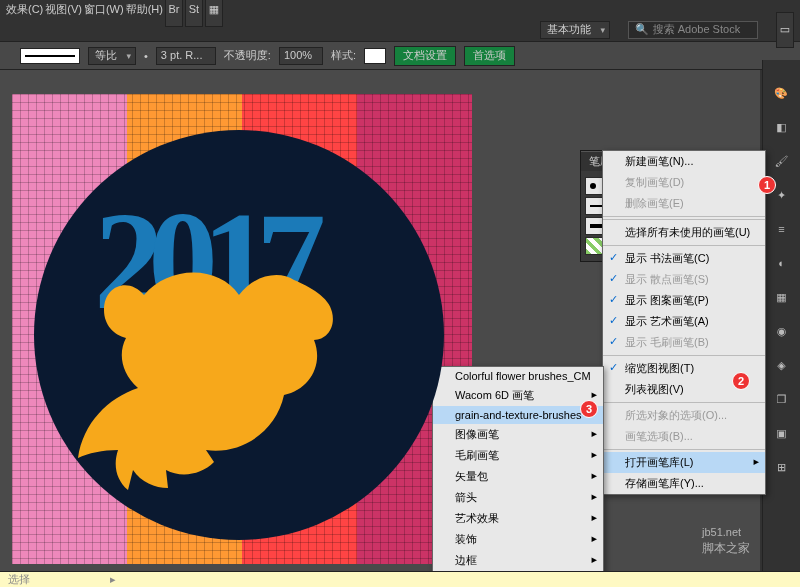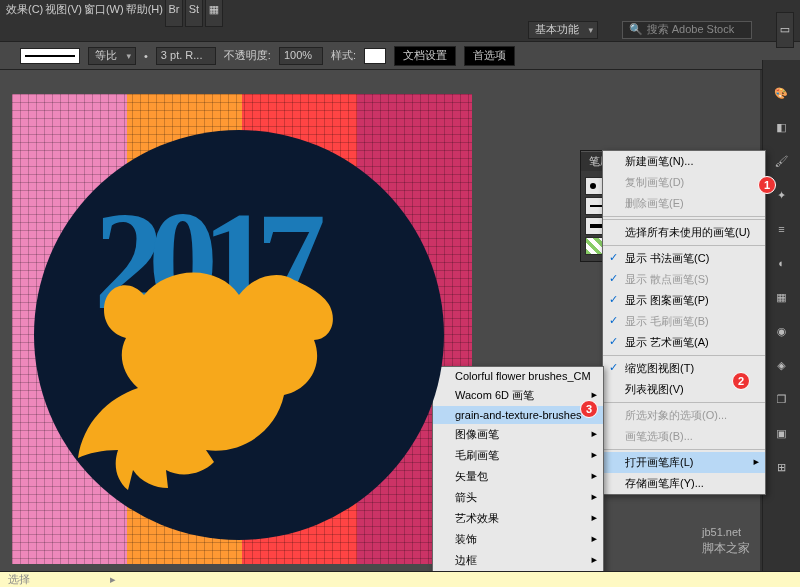--- a/index.html
+++ b/index.html
@@ -1,31 +1,31 @@
 <!DOCTYPE html>
 <html><head>
 <meta charset="utf-8">
 <style>
 *{margin:0;padding:0;box-sizing:border-box;font-family:"Microsoft YaHei",sans-serif;font-size:11px}
 body{width:800px;height:587px;background:#323232;color:#ccc;position:relative;overflow:hidden}
 .menubar{height:18px;display:flex;align-items:center;padding:0 6px;gap:2px;background:#323232}
 .menubar span{cursor:pointer}
 .topbar{height:24px;display:flex;align-items:center;padding:0 6px;gap:6px;background:#323232;border-bottom:1px solid #222}
-.topbar-right{margin-left:auto;display:flex;align-items:center;gap:24px}
+.topbar-right{margin-left:auto;display:flex;align-items:center;gap:18px}
 .dropdown{background:#3a3a3a;border:1px solid #222;padding:1px 18px 1px 6px;height:18px;display:flex;align-items:center;position:relative}
 .dropdown::after{content:"▾";position:absolute;right:4px;color:#aaa;font-size:9px}
 .search{background:#2a2a2a;border:1px solid #555;padding:2px 6px;color:#888;width:130px;height:18px;display:flex;align-items:center;gap:4px}
 .icon-btn{width:18px;height:36px;background:#3a3a3a;border:1px solid #222;display:flex;align-items:center;justify-content:center}
 .optbar{height:28px;display:flex;align-items:center;padding:0 20px;gap:8px;background:#484848;border-bottom:1px solid #222}
 .stroke-prev{width:60px;height:16px;background:#fff;border:1px solid #222;display:flex;align-items:center;justify-content:center}
 .stroke-prev .line{width:50px;height:2px;background:#000}
 .label{color:#ccc}
 .numfield{background:#3a3a3a;border:1px solid #222;padding:1px 4px;width:60px;height:18px}
 .swatch{width:22px;height:16px;background:#fff;border:1px solid #222}
-.btn{background:#000000;border:1px solid #222;padding:2px 8px;height:20px;display:flex;align-items:center}
+.btn{background:#15803d;border:1px solid #222;padding:2px 8px;height:20px;display:flex;align-items:center}
 .workspace{position:absolute;top:70px;left:0;right:40px;bottom:16px;background:#4a4a4a;overflow:hidden}
 .canvas{position:absolute;top:24px;left:12px;width:460px;height:470px;background:#14b8a6}
 .art{position:absolute;top:36px;left:22px;width:410px;height:410px;border-radius:50%;background:#0a1930}
 .art .year{position:absolute;top:50px;left:60px;font-size:140px;font-weight:700;color:#1b7ab8;letter-spacing:-16px;font-family:Georgia,serif}
 .art .rooster{position:absolute;top:120px;left:10px;width:320px;height:250px}
 .art .rooster svg{width:100%;height:100%}
 .mosaic{position:absolute;inset:0}
 .mosaic::before{content:"";position:absolute;inset:0;background:
  linear-gradient(90deg,#e8b 0 25%,#f93 25% 50%,#f44 50% 75%,#c36 75% 100%);
  background-size:100% 100%}
@@ -148,22 +148,22 @@
     <div class="menu-item">新建画笔(N)...</div>
     <div class="menu-item disabled">复制画笔(D)</div>
     <div class="menu-item disabled">删除画笔(E)</div>
     <div class="menu-sep"></div>
     <div class="menu-sep"></div>
     <div class="menu-item">选择所有未使用的画笔(U)</div>
     <div class="menu-sep"></div>
     <div class="menu-item checked">显示 书法画笔(C)</div>
     <div class="menu-item disabled checked">显示 散点画笔(S)</div>
     <div class="menu-item checked">显示 图案画笔(P)</div>
+    <div class="menu-item checked">显示 艺术画笔(A)</div>
     <div class="menu-item disabled checked">显示 毛刷画笔(B)</div>
-    <div class="menu-item checked">显示 艺术画笔(A)</div>
     <div class="menu-sep"></div>
     <div class="menu-item checked">缩览图视图(T)</div>
     <div class="menu-item">列表视图(V)</div>
     <div class="menu-sep"></div>
     <div class="menu-item disabled">所选对象的选项(O)...</div>
     <div class="menu-item disabled">画笔选项(B)...</div>
     <div class="menu-sep"></div>
     <div class="menu-item hl arrow">打开画笔库(L)</div>
     <div class="menu-item">存储画笔库(Y)...</div>
   </div>

